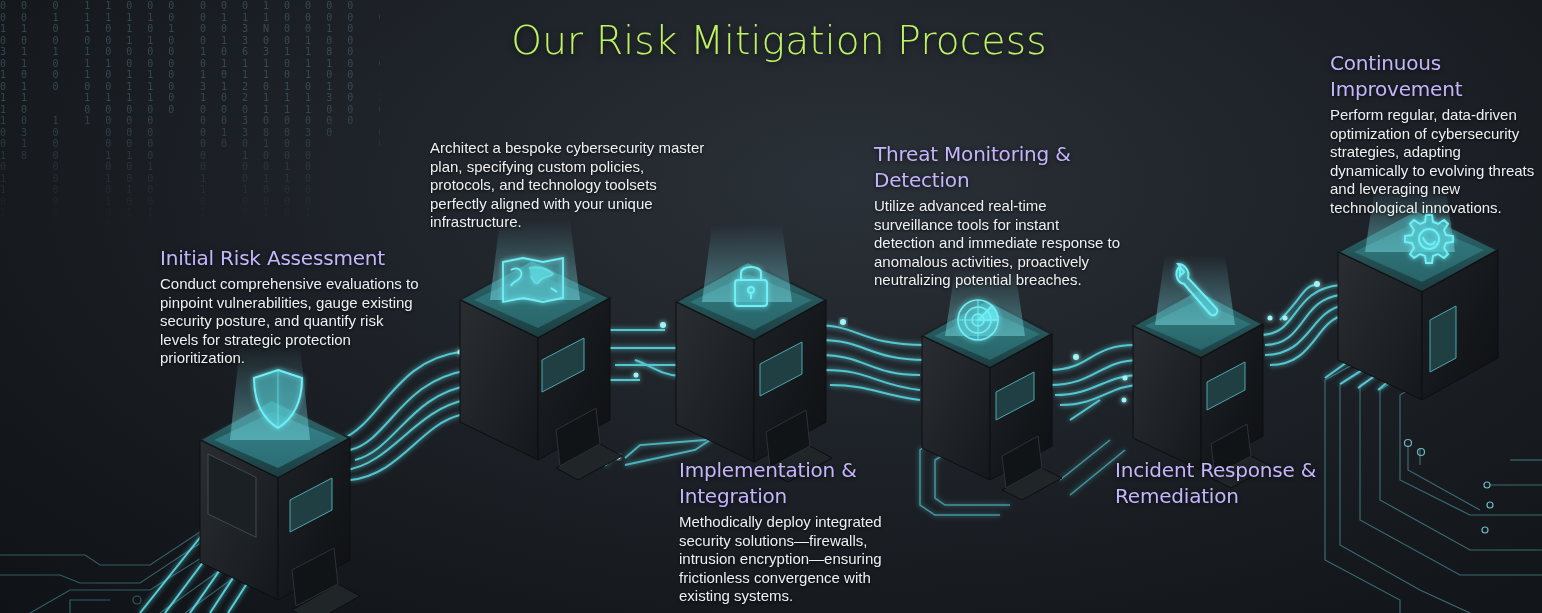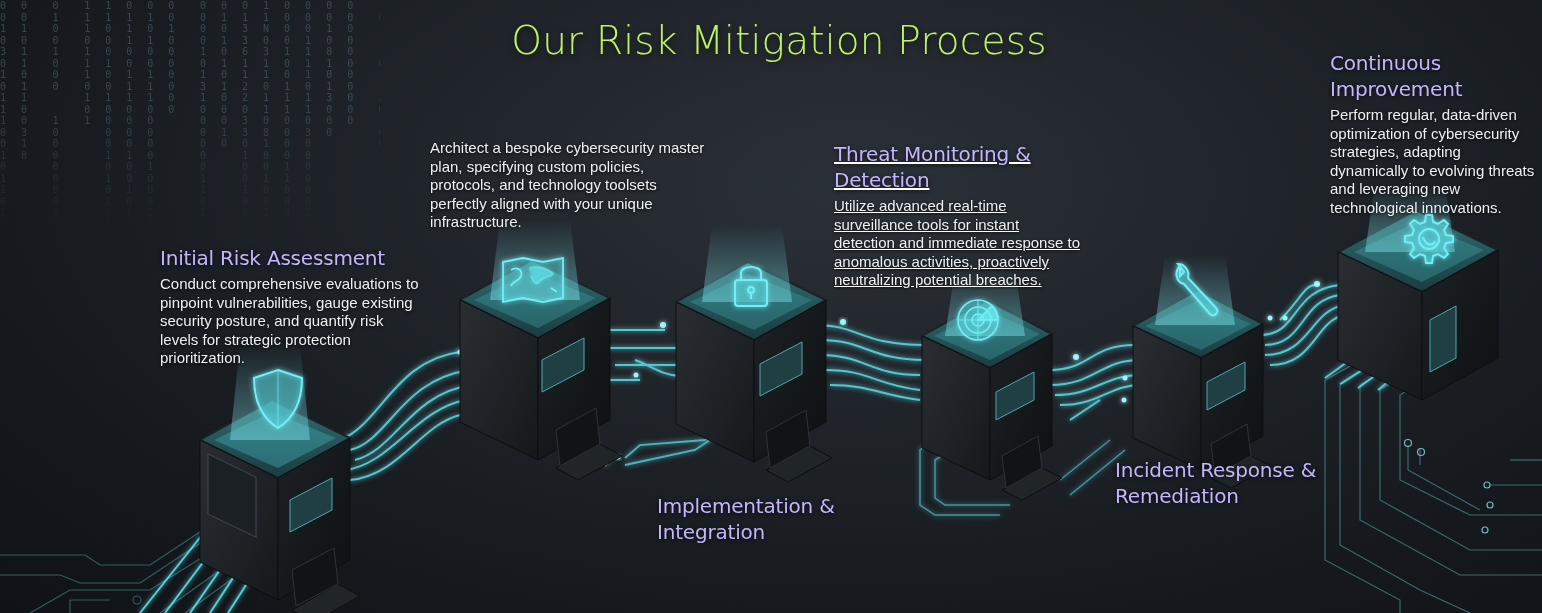--- a/index.html
+++ b/index.html
@@ -308,25 +308,26 @@
 
 <div class="step" style="left:160px; top:245px; width:260px;">
   <h2>Initial Risk Assessment</h2>
   <p>Conduct comprehensive evaluations to pinpoint vulnerabilities, gauge existing security posture, and quantify risk levels for strategic protection prioritization.</p>
 </div>
 
 <div class="step" style="left:430px; top:135px; width:275px;">
   <p>Architect a bespoke cybersecurity master plan, specifying custom policies, protocols, and technology toolsets perfectly aligned with your unique infrastructure.</p>
 </div>
 
-<div class="step" style="left:657px; top:457px; width:240px;margin-top:36px;">
+<div class="step" style="left:679px; top:457px; width:240px;">
   <h2><span>Implementation &amp;</span><br><span>Integration</span></h2>
-</div>
-
-<div class="step" style="left:834px; top:141px; width:250px;text-decoration:underline;">
+  <p>Methodically deploy integrated security solutions—firewalls, intrusion encryption—ensuring frictionless convergence with existing systems.</p>
+</div>
+
+<div class="step" style="left:874px; top:141px; width:250px;">
   <h2><span>Threat Monitoring &amp;</span><br><span>Detection</span></h2>
   <p>Utilize advanced real-time surveillance tools for instant detection and immediate response to anomalous activities, proactively neutralizing potential breaches.</p>
 </div>
 
 <div class="step" style="left:1115px; top:457px; width:265px;">
   <h2><span>Incident Response &amp;</span><br><span>Remediation</span></h2>
 </div>
 
 <div class="step" style="left:1330px; top:50px; width:210px;">
   <h2><span>Continuous</span><br><span>Improvement</span></h2>

